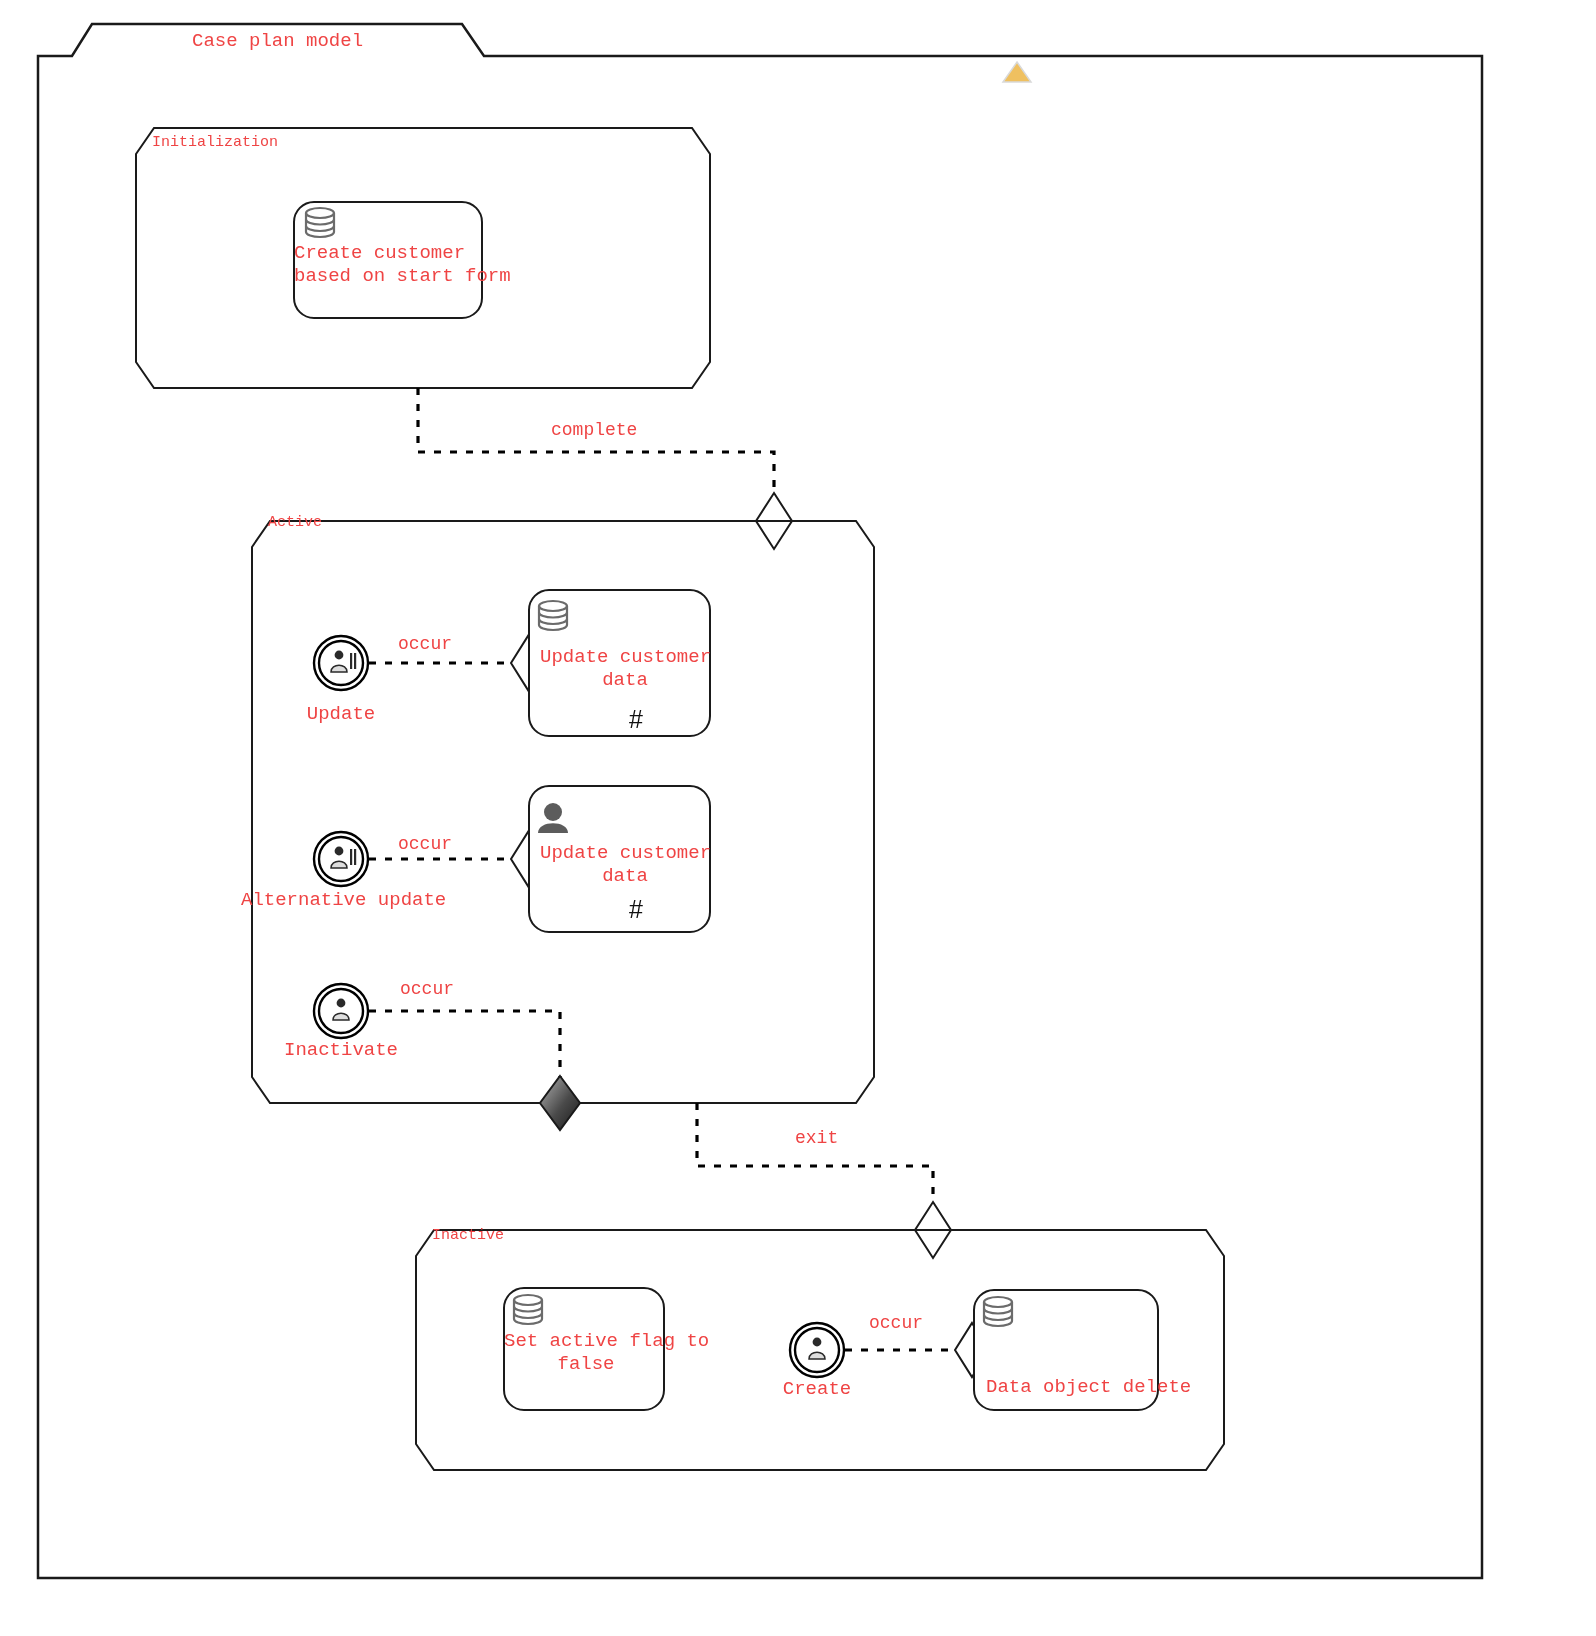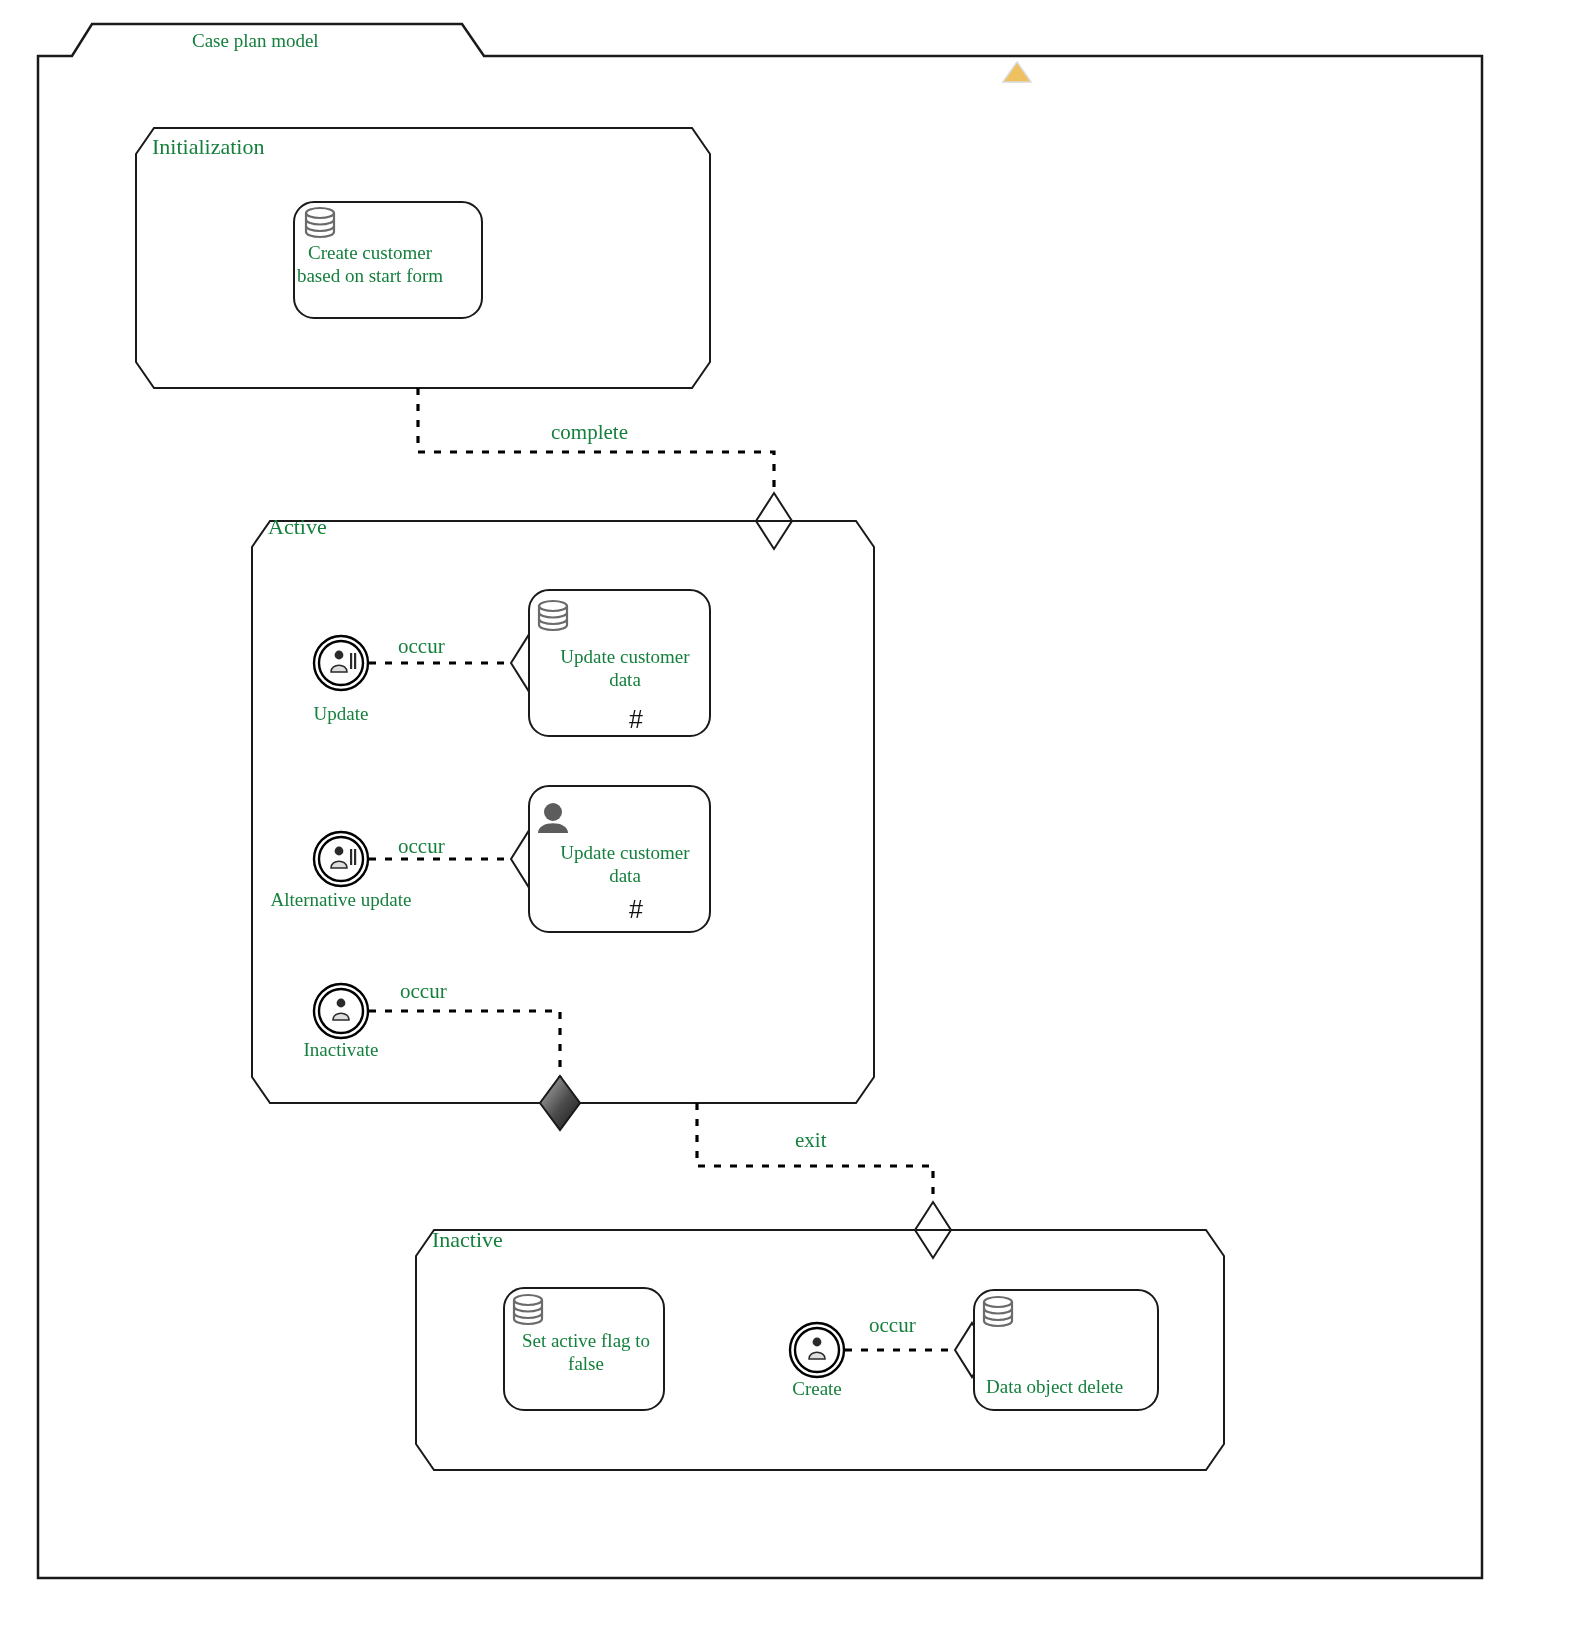--- a/index.html
+++ b/index.html
@@ -62,42 +62,42 @@
     stroke: #000000;
     stroke-width: 2.4;
   }
   .icon-db-line {
     fill: none;
     stroke: #6b6b6b;
     stroke-width: 2.2;
   }
   .lbl {
     position: absolute;
-    font-family: Liberation Serif, serif;
-    color: #15803d;
+    font-family: Liberation Mono, monospace;
+    color: #ef4444;
     white-space: pre;
     line-height: 1.2;
   }
   .lbl-stage-title {
-    font-size: 22px;
+    font-size: 15px;
   }
   .lbl-frame-title {
     font-size: 19px;
   }
   .lbl-task {
     font-size: 19px;
     text-align: center;
     width: 100%;
   }
   .lbl-task-left {
     font-size: 19px;
     text-align: left;
   }
   .lbl-conn {
-    font-size: 21px;
+    font-size: 18px;
   }
   .lbl-listener {
     font-size: 19px;
     text-align: center;
   }
   .marker-hash {
     position: absolute;
     font-size: 25px;
     font-family: "Liberation Sans", sans-serif;
     color: #111111;

